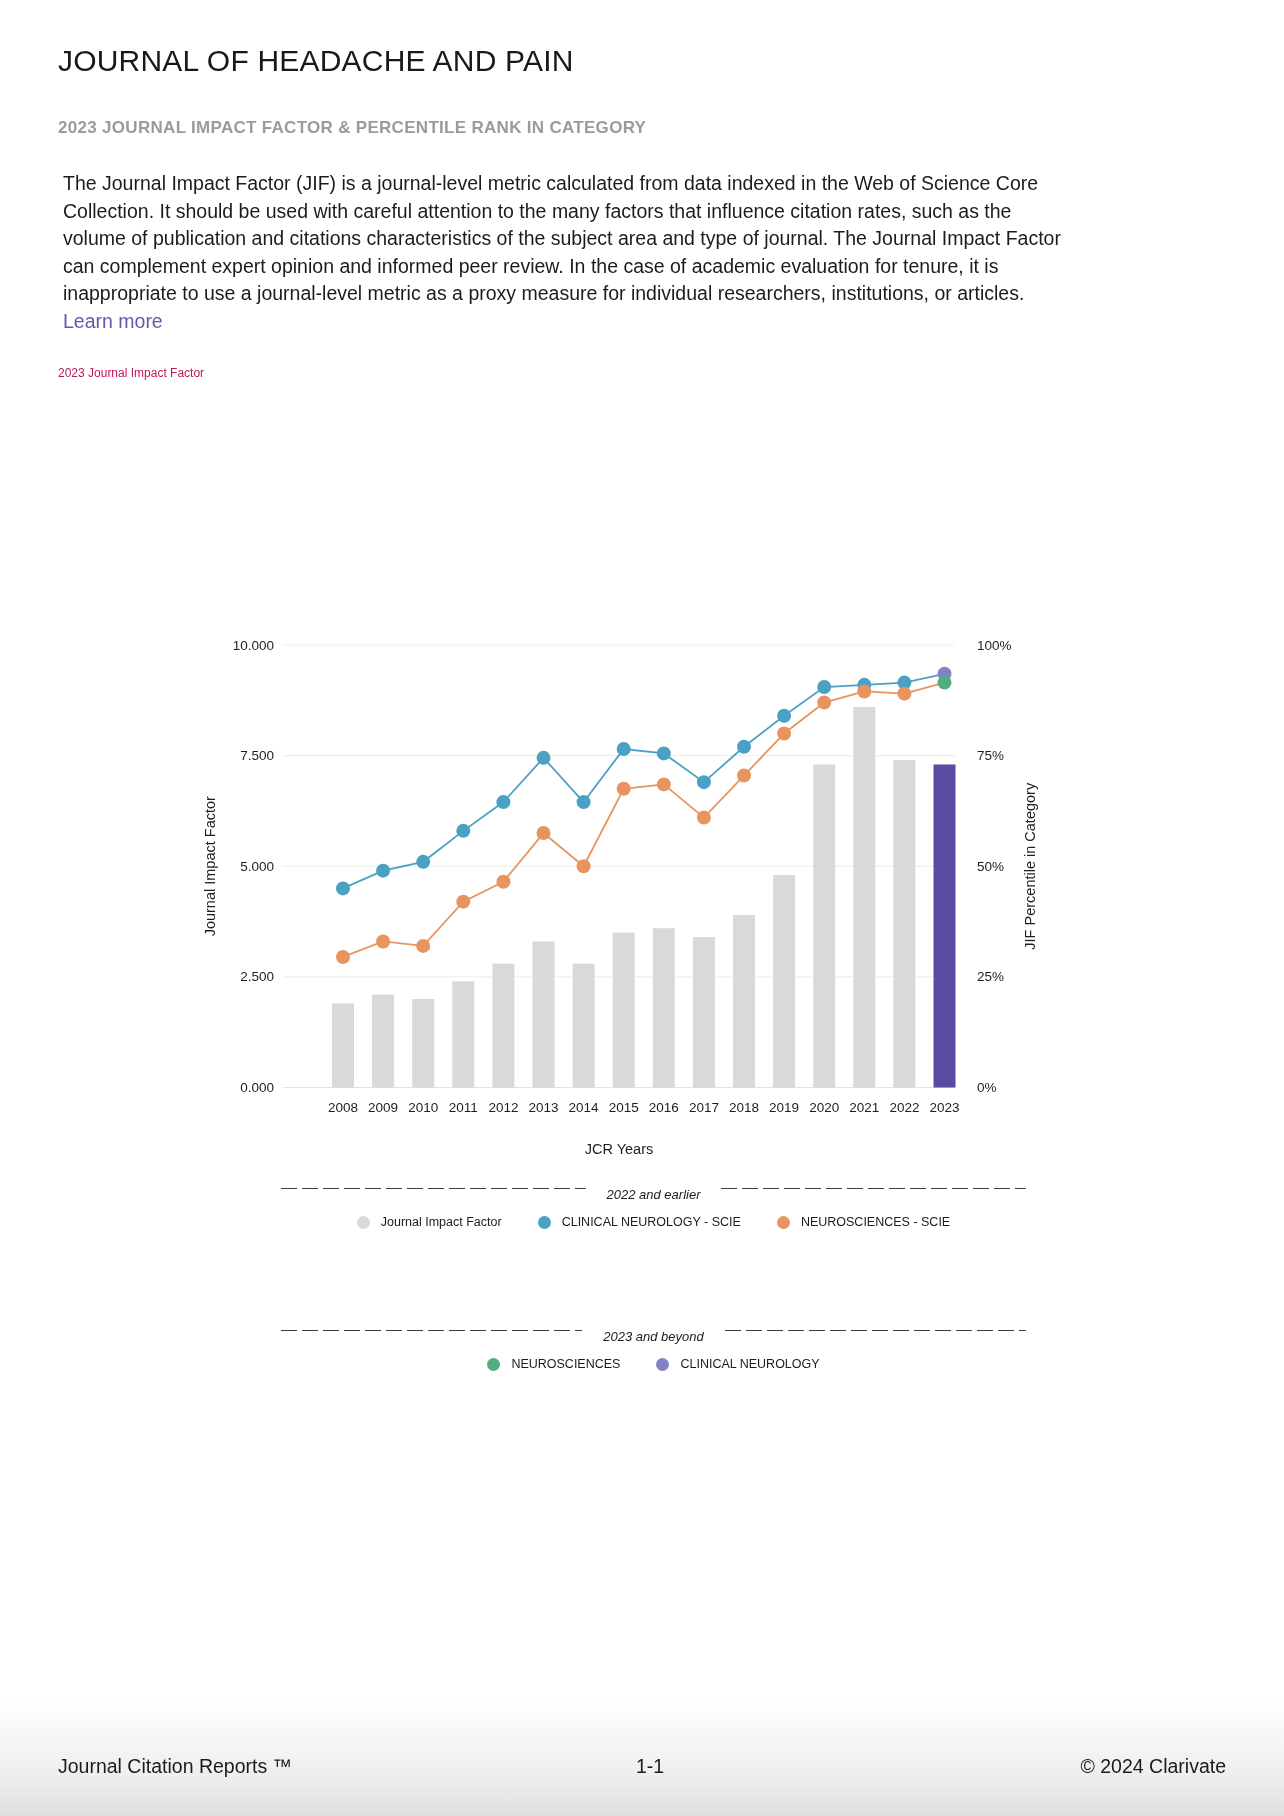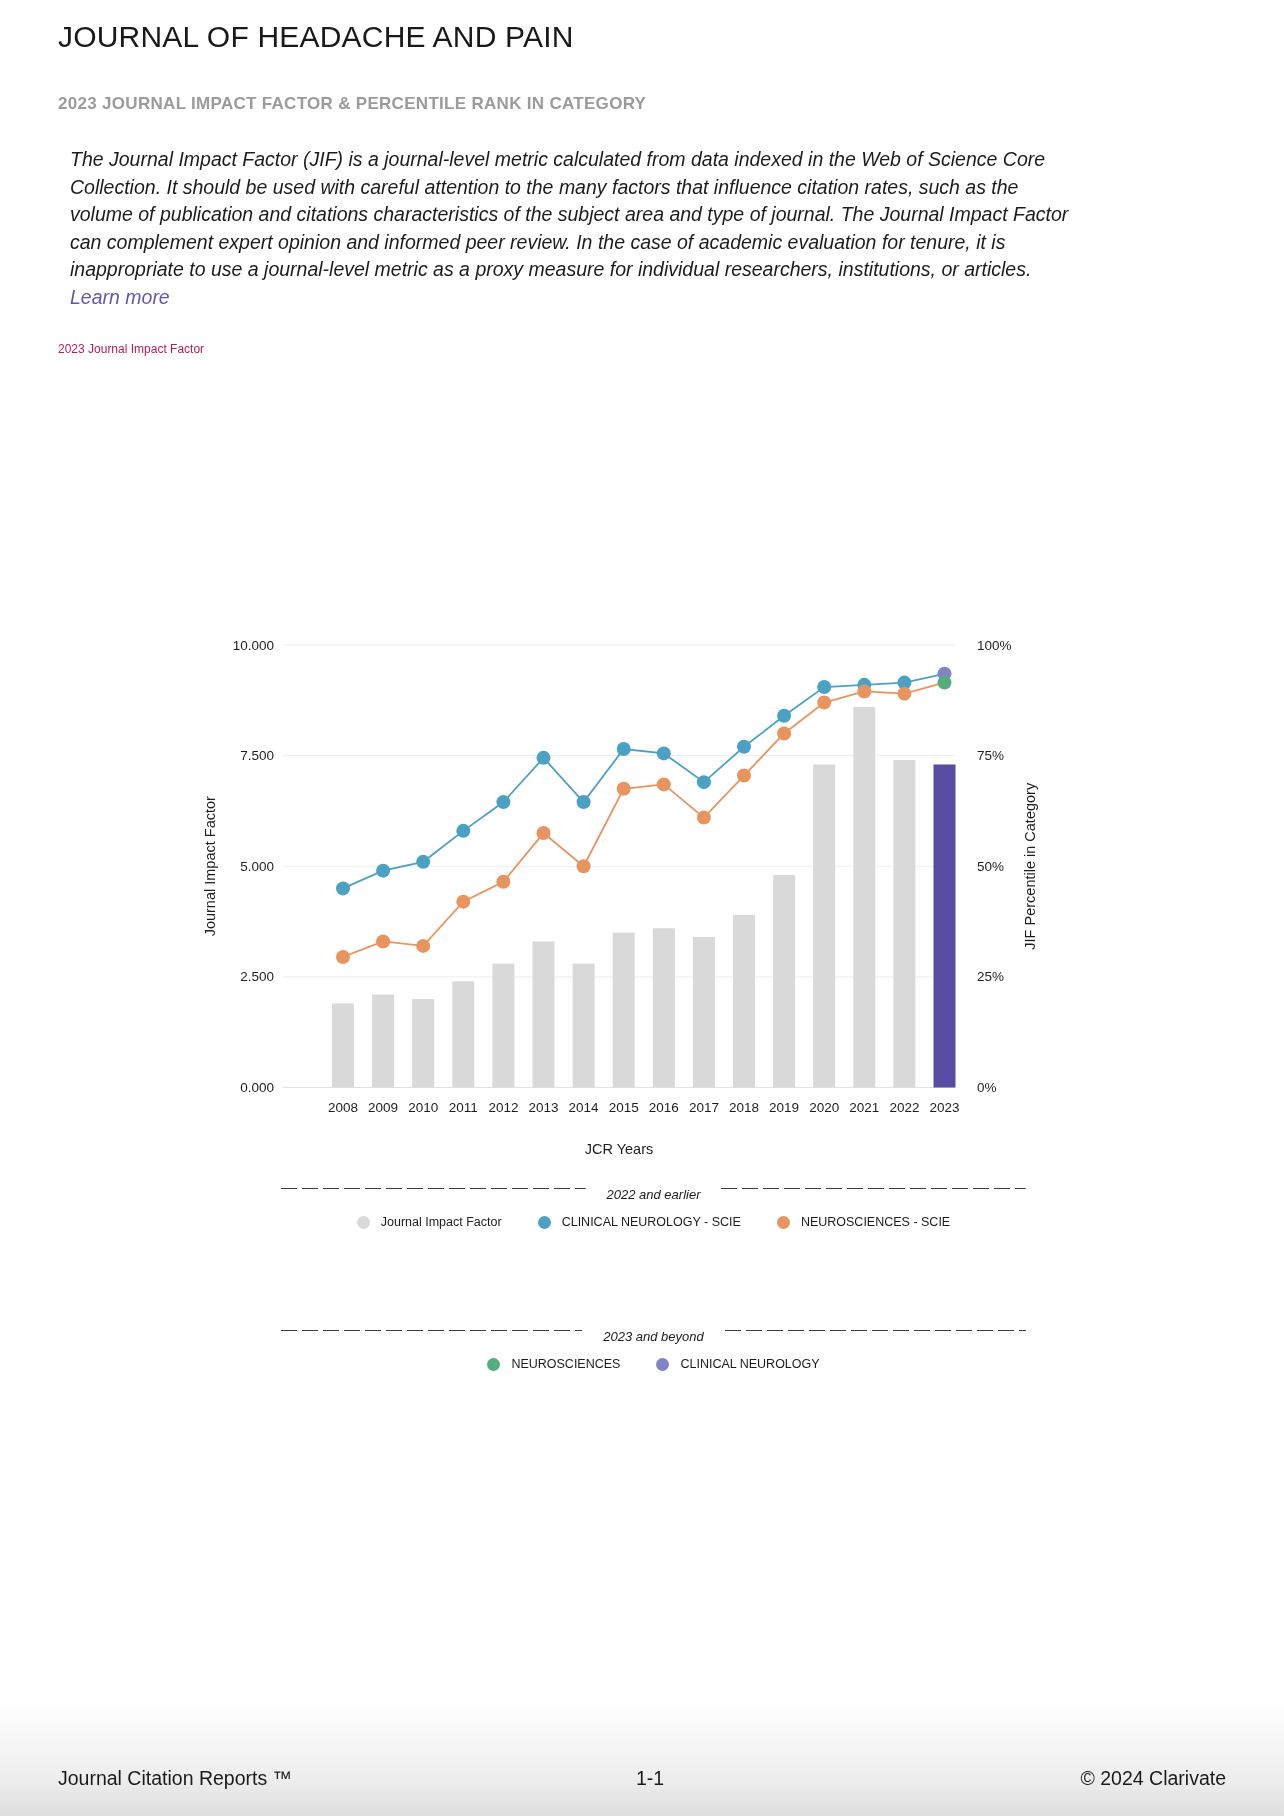--- a/index.html
+++ b/index.html
@@ -1,21 +1,21 @@
 <!DOCTYPE html>
 <html><head>
 <meta charset="utf-8">
 <style>
   html,body{margin:0;padding:0;background:#fff;}
   body{font-family:"Liberation Sans", sans-serif; color:#1e1e1e;}
   .page{position:relative;width:1284px;height:1816px;background:#ffffff;overflow:hidden;}
-  .content{padding:20px 58px 0 58px;}
+  .content{padding:44px 58px 0 58px;}
   .journal-title{font-size:30px;font-weight:400;color:#191919;letter-spacing:.2px;margin:0 0 40px 0;}
   .section-subtitle{font-size:17px;font-weight:700;color:#9b9b9b;letter-spacing:.3px;margin:16px 0 32px 0;}
-  .description{font-size:19.5px;line-height:27.6px;color:#1c1c1c;max-width:1005px;margin:12px;font-style:italic;}
+  .description{font-size:19.5px;line-height:27.6px;color:#1c1c1c;max-width:1005px;margin:5px;}
   .learn-more{color:#6458ae;text-decoration:none;cursor:pointer;}
   .metric{margin-top:30px;}
   .metric-value{font-size:47px;color:#5a47a3;line-height:1.1;}
   .metric-label{font-size:12px;color:#be185d;margin-top:6px;}
   .chart-wrap{position:absolute;left:195px;top:542px;width:900px;}
   svg text{font-family:"Liberation Sans", sans-serif;fill:#1e1e1e;}
   .legend-block{width:745px;margin-left:86px;margin-top:16px;}
   .rule-row{display:flex;align-items:flex-start;gap:17px;font-style:italic;}
   .rule{flex:1;height:2px;margin-bottom:3px;
         background:repeating-linear-gradient(90deg,#3d3d3d 0 16px,transparent 16px 21px);
@@ -23,21 +23,21 @@
   .rule-title{font-size:13px;color:#1c1c1c;white-space:nowrap;padding:0 4px;}
   .legend-items{display:flex;justify-content:center;align-items:center;gap:36px;margin-top:13px;}
   .legend-item{display:flex;align-items:center;gap:11px;}
   .legend-dot{width:13px;height:13px;border-radius:50%;background:#ccc;flex:0 0 auto;}
   .legend-label{font-size:12.5px;color:#1c1c1c;white-space:nowrap;}
   .legend-gap{margin-top:100px;}
   .footer{position:absolute;left:0;right:0;bottom:0;height:118px;
           background:linear-gradient(180deg, rgba(234,234,234,0) 0%, rgba(222,222,222,0.55) 70%, #dedede 100%);
           display:flex;align-items:flex-end;}
   .footer-row{width:100%;display:flex;justify-content:space-between;align-items:flex-start;
-              padding:0 58px 26px 58px;font-size:19.5px;color:#1b1b1b;}
+              padding:0 58px 38px 58px;font-size:19.5px;color:#1b1b1b;}
   .footer-center{position:absolute;left:16px;right:0;text-align:center;pointer-events:none;}
 </style>
 </head>
 <body>
 
 <div class="page">
   <div class="content">
     <h1 class="journal-title">JOURNAL OF HEADACHE AND PAIN</h1>
     <div class="section-subtitle">2023 JOURNAL IMPACT FACTOR &amp; PERCENTILE RANK IN CATEGORY</div>
     <p class="description"><span>The Journal Impact Factor (JIF) is a journal-level metric calculated from data indexed in the Web of Science Core Collection. It should be used with careful attention to the many factors that influence citation rates, such as the volume of publication and citations characteristics of the subject area and type of journal. The Journal Impact Factor can complement expert opinion and informed peer review. In the case of academic evaluation for tenure, it is inappropriate to use a journal-level metric as a proxy measure for individual researchers, institutions, or articles.</span>

